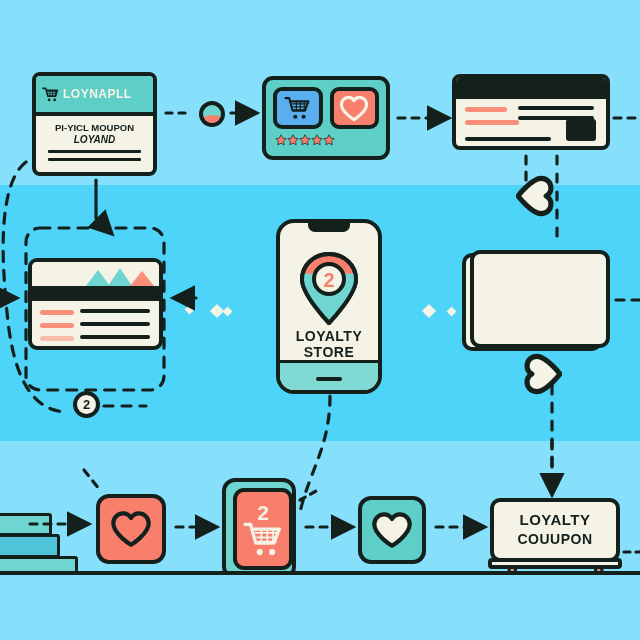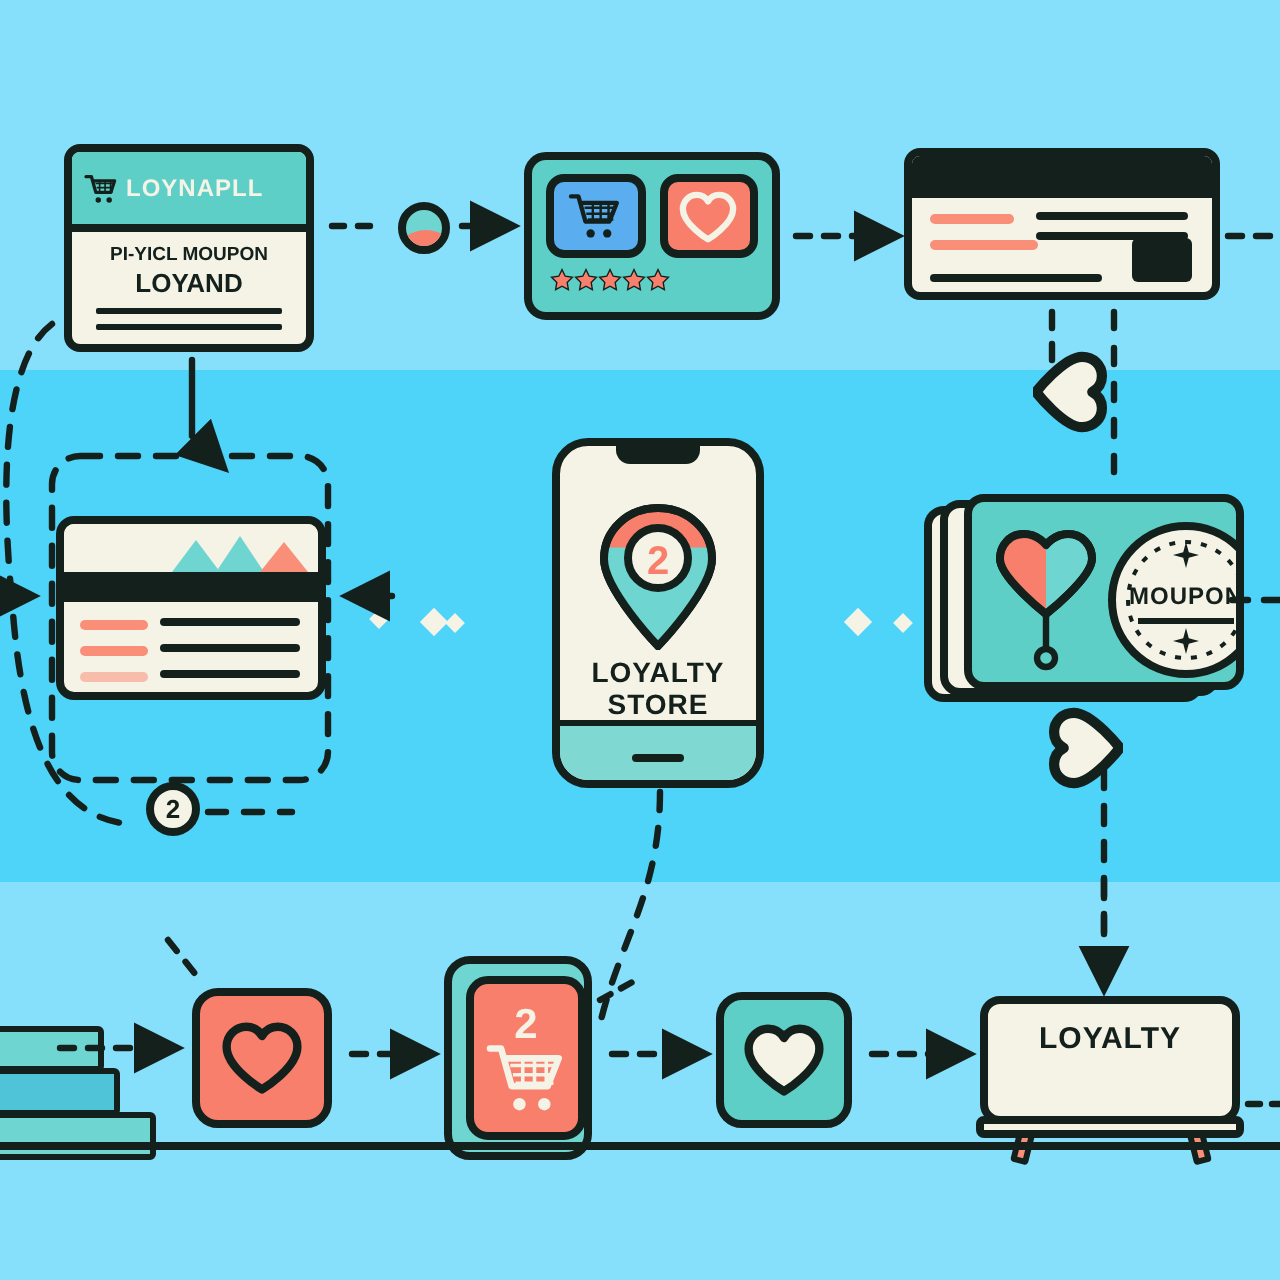--- a/index.html
+++ b/index.html
@@ -1,35 +1,35 @@
 <!DOCTYPE html>
 <html><head>
 <meta charset="utf-8">
 <style>
   html,body{margin:0;padding:0;}
   body{
     width:640px;height:640px;overflow:hidden;
     font-family:"Liberation Sans", sans-serif;
     background:#87e0fb;
   }
-  #stage{position:relative;width:640px;height:640px;background:#87e0fb;overflow:hidden;}
+  #stage{position:relative;width:640px;height:575px;background:#87e0fb;overflow:hidden;}
   #midband{position:absolute;left:0;top:185px;width:640px;height:256px;background:#4ed3f9;}
   .node{position:absolute;box-sizing:border-box;}
   .ol{border:4px solid #13201c;}
   .txt{font-weight:bold;color:#13201c;letter-spacing:.5px;text-align:center;line-height:1.05;}
 
   
   #receipt{left:32px;top:72px;width:125px;height:104px;background:#f5f2e6;
     border-radius:8px;overflow:hidden;}
   #receipt .head{height:40px;background:#5ecfc6;border-bottom:4px solid #13201c;
     display:flex;align-items:center;gap:4px;padding-left:6px;box-sizing:border-box;}
   #receipt .head .lbl{font-size:12px;font-weight:bold;color:#f5f2e6;letter-spacing:.5px;}
   #receipt .body{padding:6px 8px 0;}
   #receipt .l1{font-size:9.5px;font-weight:bold;color:#13201c;text-align:center;}
-  #receipt .l2{font-size:13px;font-weight:bold;color:#13201c;text-align:center;margin-top:1px;}
+  #receipt .l2{font-size:10px;font-weight:bold;color:#13201c;text-align:center;margin-top:1px;font-style:italic;}
   #receipt .bar{height:3px;background:#13201c;margin:5px 4px 0;border-radius:1px;}
 
   
   #panel{left:262px;top:76px;width:128px;height:84px;background:#5ecfc6;border-radius:11px;
     padding:7px;box-sizing:border-box;}
   #panel .tiles{display:flex;gap:7px;}
   #panel .tile{width:52px;height:42px;border-radius:9px;border:4px solid #13201c;box-sizing:border-box;
     display:flex;align-items:center;justify-content:center;}
   #panel .t-cart{background:#5aaef0;}
   #panel .t-heart{background:#f97f6d;}
@@ -204,42 +204,20 @@
     </svg>
     <div class="txt pl-title">LOYALTY</div>
     <div class="txt pl-sub">STORE</div>
     <div class="foot"></div>
     <div class="hbar"></div>
   </div>
 
   <div id="coupon" class="node">
     <div class="sheet" style="left:0;top:6px;background:#f5f2e6;"></div>
     <div class="sheet" style="left:8px;top:3px;background:#f5f2e6;"></div>
-    <div class="sheet front">
-      <svg style="position:absolute;left:6px;top:8px;" width="72" height="80" viewBox="0 0 72 80">
-        <path d="M42 8c-7 0-11 5.5-11 5.5S27 8 20 8C13 8 8 13.4 8 20.4 8 30 31 48 31 48s23-18 23-27.6C54 13.4 49 8 42 8z" fill="#6fd5d0" stroke="#13201c" stroke-width="4" stroke-linejoin="round"></path>
-        <path d="M31 13.5S27 8 20 8C13 8 8 13.4 8 20.4 8 30 31 48 31 48V13.5z" fill="#f97f6d"></path>
-        <path d="M42 8c-7 0-11 5.5-11 5.5S27 8 20 8C13 8 8 13.4 8 20.4 8 30 31 48 31 48s23-18 23-27.6C54 13.4 49 8 42 8z" fill="none" stroke="#13201c" stroke-width="4" stroke-linejoin="round"></path>
-        <path d="M31 48v18" stroke="#13201c" stroke-width="3.2" fill="none"></path>
-        <circle cx="31" cy="70" r="4.5" fill="none" stroke="#13201c" stroke-width="3.2"></circle>
-      </svg>
-      <div class="badge">
-        <svg style="position:absolute;left:50%;transform:translateX(-50%);top:6px;" width="13" height="13" viewBox="0 0 14 14">
-          <path d="M7 0l1.5 5.5L14 7l-5.5 1.5L7 14l-1.5-5.5L0 7l5.5-1.5z" fill="#13201c"></path>
-        </svg>
-        <div class="txt bt">MOUPON</div>
-        <div class="bl"></div>
-        <svg style="position:absolute;left:50%;transform:translateX(-50%);bottom:8px;" width="13" height="13" viewBox="0 0 14 14">
-          <path d="M7 0l1.5 5.5L14 7l-5.5 1.5L7 14l-1.5-5.5L0 7l5.5-1.5z" fill="#13201c"></path>
-        </svg>
-        <svg style="position:absolute;left:0;top:0;" width="70" height="70" viewBox="0 0 70 70">
-          <circle cx="35" cy="35" r="29" fill="none" stroke="#13201c" stroke-width="2" stroke-dasharray="3 5"></circle>
-        </svg>
-      </div>
-    </div>
   </div>
 
   <div class="circ2" style="left:73px;top:391px;">2</div>
 
   <div class="dot" style="left:186px;top:306px;"></div>
   <div class="dot" style="left:212px;top:306px;width:10px;height:10px;"></div>
   <div class="dot" style="left:224px;top:308px;"></div>
   <div class="dot" style="left:424px;top:306px;width:10px;height:10px;"></div>
   <div class="dot" style="left:448px;top:308px;"></div>
 
@@ -270,20 +248,21 @@
   <div id="sqHeart2" class="node ol">
     <svg width="42" height="38" viewBox="0 0 32 29">
       <path d="M16 26.5C16 26.5 2.5 18.4 2.5 10.2 2.5 5.9 5.9 2.6 10 2.6c2.6 0 4.8 1.4 6 3.5 1.2-2.1 3.4-3.5 6-3.5 4.1 0 7.5 3.3 7.5 7.6 0 8.2-13.5 16.3-13.5 16.3z" fill="#f5f2e6" stroke="#13201c" stroke-width="3.2" stroke-linejoin="round"></path>
     </svg>
   </div>
 
   <div class="legL" style="left:508px;top:556px;transform:rotate(14deg);"></div>
   <div class="legR" style="left:594px;top:556px;transform:rotate(-14deg);"></div>
   <div id="sign" class="node ol">
     <div class="txt" id="signLabel1">LOYALTY</div>
+    <div class="txt" id="signLabel2">COUUPON</div>
   </div>
   <div id="signBase"></div>
 
   <div id="floor"></div>
 
   <svg class="deco" viewBox="0 0 640 640">
     <defs>
       <marker id="tri" markerWidth="9" markerHeight="9" refX="6" refY="4.5" orient="auto">
         <path d="M0 0.5 L8 4.5 L0 8.5 Z" fill="#13201c"></path>
       </marker>

